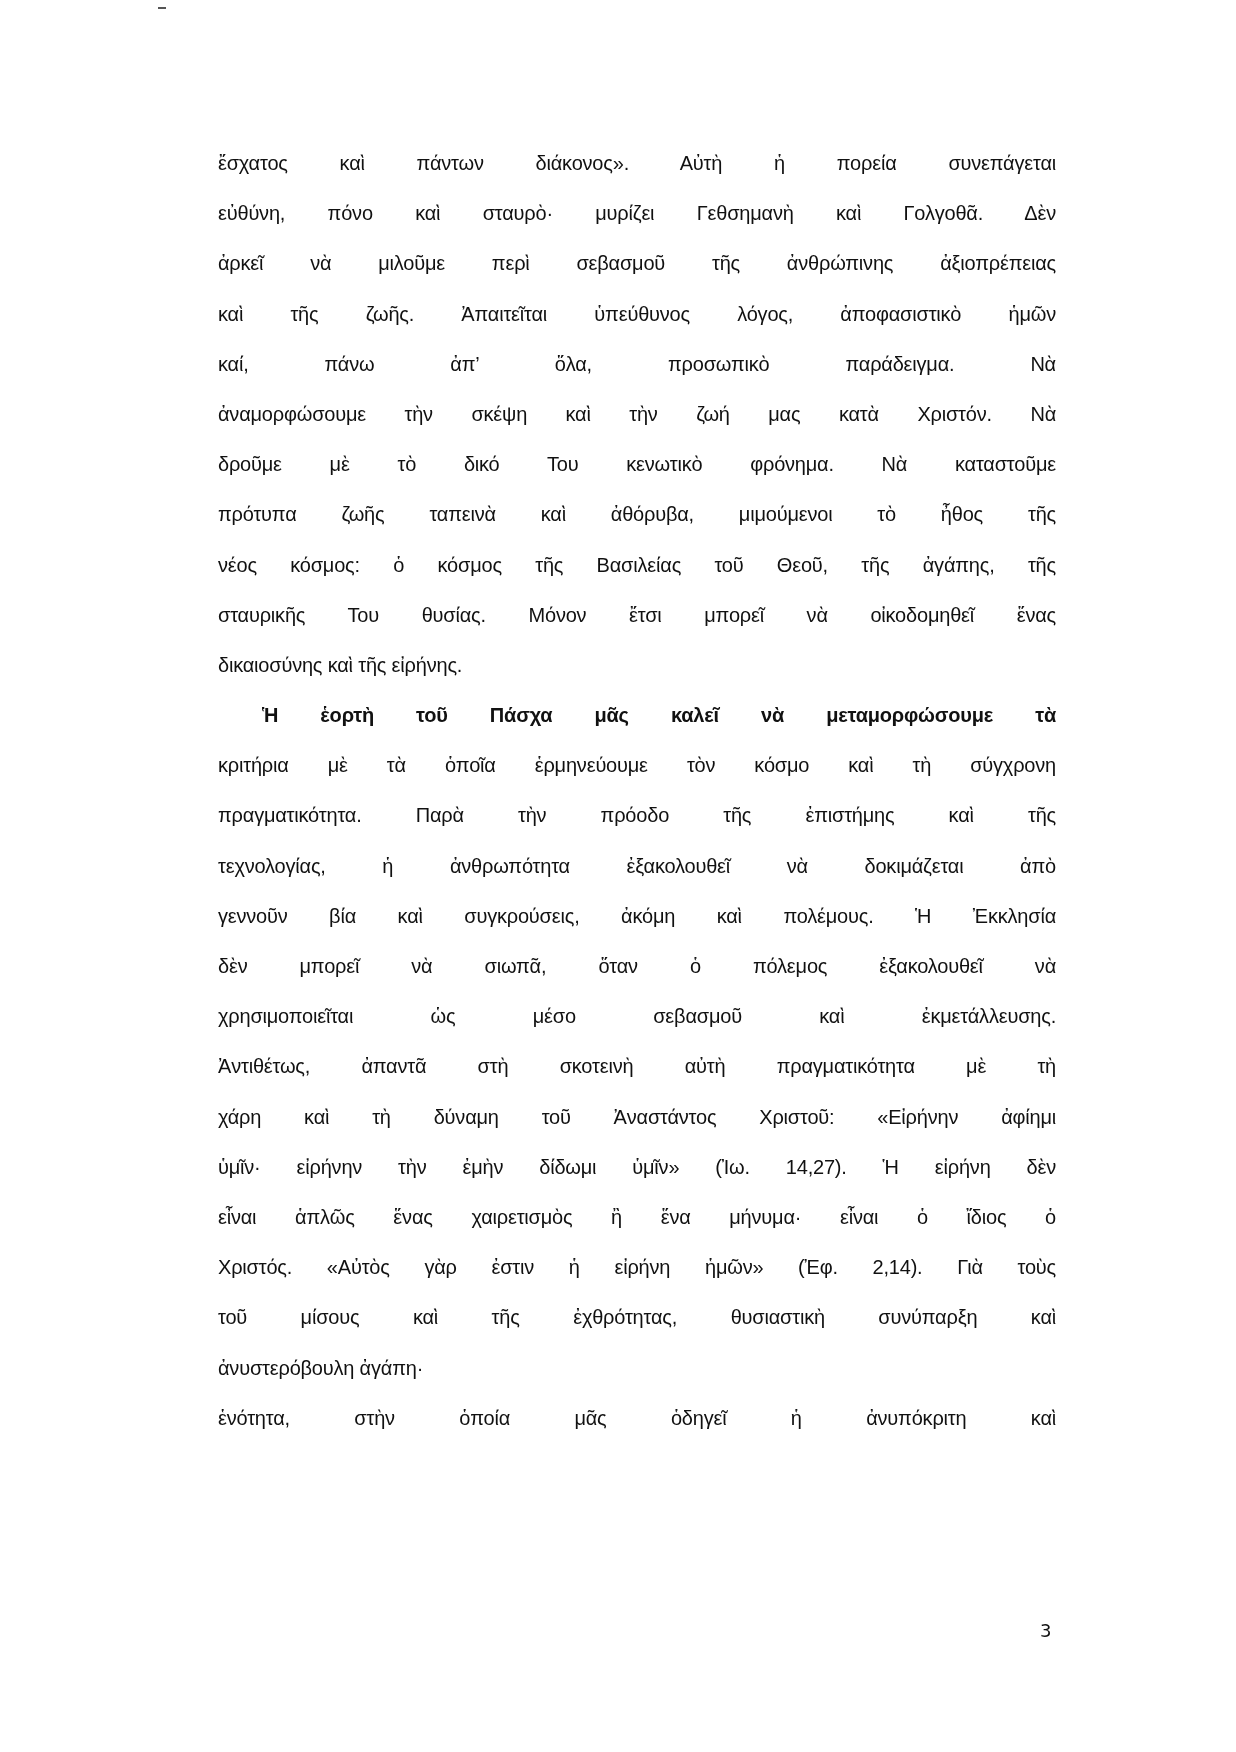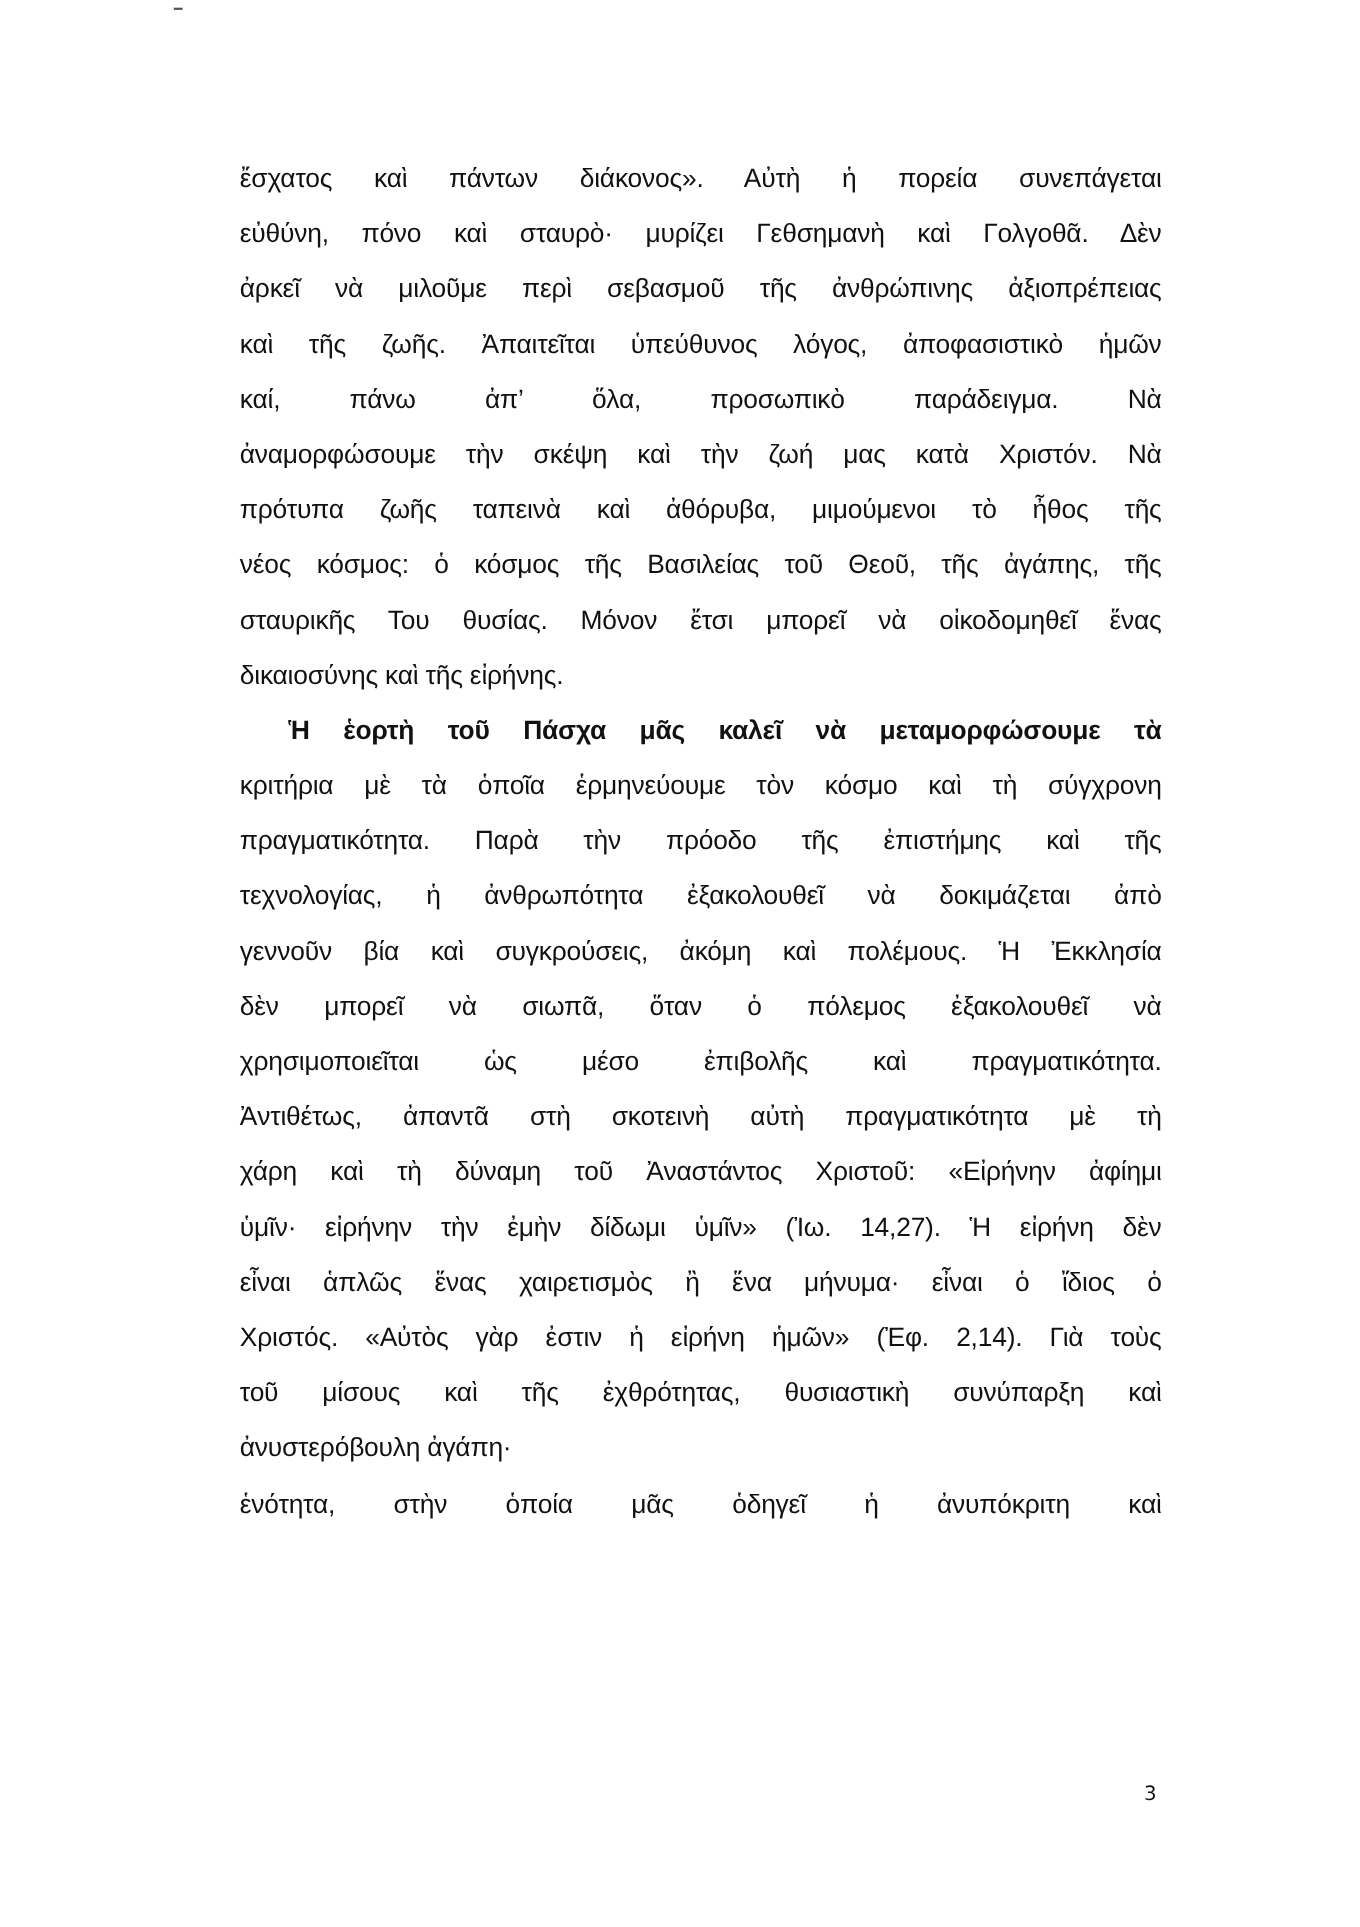--- a/index.html
+++ b/index.html
@@ -21,21 +21,21 @@
       top: 7px;
       width: 8px;
       height: 2px;
       background: #555;
     }
     .text-block {
       position: absolute;
       left: 218px;
       top: 138px;
       width: 838px;
-      font-size: 24px;
+      font-size: 20px;
       line-height: 50.2px;
       letter-spacing: -0.2px;
     }
     .line {
       display: block;
       height: 50.2px;
       white-space: nowrap;
       text-align: justify;
       text-align-last: justify;
       overflow: visible;
@@ -62,33 +62,34 @@
 <div class="scan-mark"></div>
 
 <div class="text-block">
   <div>
     <span class="line">ἔσχατος καὶ πάντων διάκονος». Αὐτὴ ἡ πορεία συνεπάγεται</span>
     <span class="line">εὐθύνη, πόνο καὶ σταυρὸ· μυρίζει Γεθσημανὴ καὶ Γολγοθᾶ. Δὲν</span>
     <span class="line">ἀρκεῖ νὰ μιλοῦμε περὶ σεβασμοῦ τῆς ἀνθρώπινης ἀξιοπρέπειας</span>
     <span class="line">καὶ τῆς ζωῆς. Ἀπαιτεῖται ὑπεύθυνος λόγος, ἀποφασιστικὸ ἡμῶν</span>
     <span class="line">καί, πάνω ἀπ’ ὅλα, προσωπικὸ παράδειγμα. Νὰ</span>
     <span class="line">ἀναμορφώσουμε τὴν σκέψη καὶ τὴν ζωή μας κατὰ Χριστόν. Νὰ</span>
+    <span class="line">δροῦμε μὲ τὸ δικό Του κενωτικὸ φρόνημα. Νὰ καταστοῦμε</span>
     <span class="line">πρότυπα ζωῆς ταπεινὰ καὶ ἀθόρυβα, μιμούμενοι τὸ ἦθος τῆς</span>
     <span class="line">νέος κόσμος: ὁ κόσμος τῆς Βασιλείας τοῦ Θεοῦ, τῆς ἀγάπης, τῆς</span>
     <span class="line">σταυρικῆς Του θυσίας. Μόνον ἔτσι μπορεῖ νὰ οἰκοδομηθεῖ ἕνας</span>
     <span class="line last">δικαιοσύνης καὶ τῆς εἰρήνης.</span>
   </div>
   <div>
     <span class="line indent">Ἡ ἑορτὴ τοῦ Πάσχα μᾶς καλεῖ νὰ μεταμορφώσουμε τὰ</span>
     <span class="line">κριτήρια μὲ τὰ ὁποῖα ἑρμηνεύουμε τὸν κόσμο καὶ τὴ σύγχρονη</span>
     <span class="line">πραγματικότητα. Παρὰ τὴν πρόοδο τῆς ἐπιστήμης καὶ τῆς</span>
     <span class="line">τεχνολογίας, ἡ ἀνθρωπότητα ἐξακολουθεῖ νὰ δοκιμάζεται ἀπὸ</span>
     <span class="line">γεννοῦν βία καὶ συγκρούσεις, ἀκόμη καὶ πολέμους. Ἡ Ἐκκλησία</span>
     <span class="line">δὲν μπορεῖ νὰ σιωπᾶ, ὅταν ὁ πόλεμος ἐξακολουθεῖ νὰ</span>
-    <span class="line">χρησιμοποιεῖται ὡς μέσο ἐπιβολῆς καὶ πραγματικότητα.</span>
+    <span class="line">χρησιμοποιεῖται ὡς μέσο σεβασμοῦ καὶ ἐκμετάλλευσης.</span>
     <span class="line">Ἀντιθέτως, ἀπαντᾶ στὴ σκοτεινὴ αὐτὴ πραγματικότητα μὲ τὴ</span>
     <span class="line">χάρη καὶ τὴ δύναμη τοῦ Ἀναστάντος Χριστοῦ: «Εἰρήνην ἀφίημι</span>
     <span class="line">ὑμῖν· εἰρήνην τὴν ἐμὴν δίδωμι ὑμῖν» (Ἰω. 14,27). Ἡ εἰρήνη δὲν</span>
     <span class="line">εἶναι ἁπλῶς ἕνας χαιρετισμὸς ἢ ἕνα μήνυμα· εἶναι ὁ ἴδιος ὁ</span>
     <span class="line">Χριστός. «Αὐτὸς γὰρ ἐστιν ἡ εἰρήνη ἡμῶν» (Ἐφ. 2,14). Γιὰ τοὺς</span>
     <span class="line">τοῦ μίσους καὶ τῆς ἐχθρότητας, θυσιαστικὴ συνύπαρξη καὶ</span>
     <span class="line last">ἀνυστερόβουλη ἀγάπη·</span>
     <span class="line">ἑνότητα, στὴν ὁποία μᾶς ὁδηγεῖ ἡ ἀνυπόκριτη καὶ</span>
   </div>
 </div>

